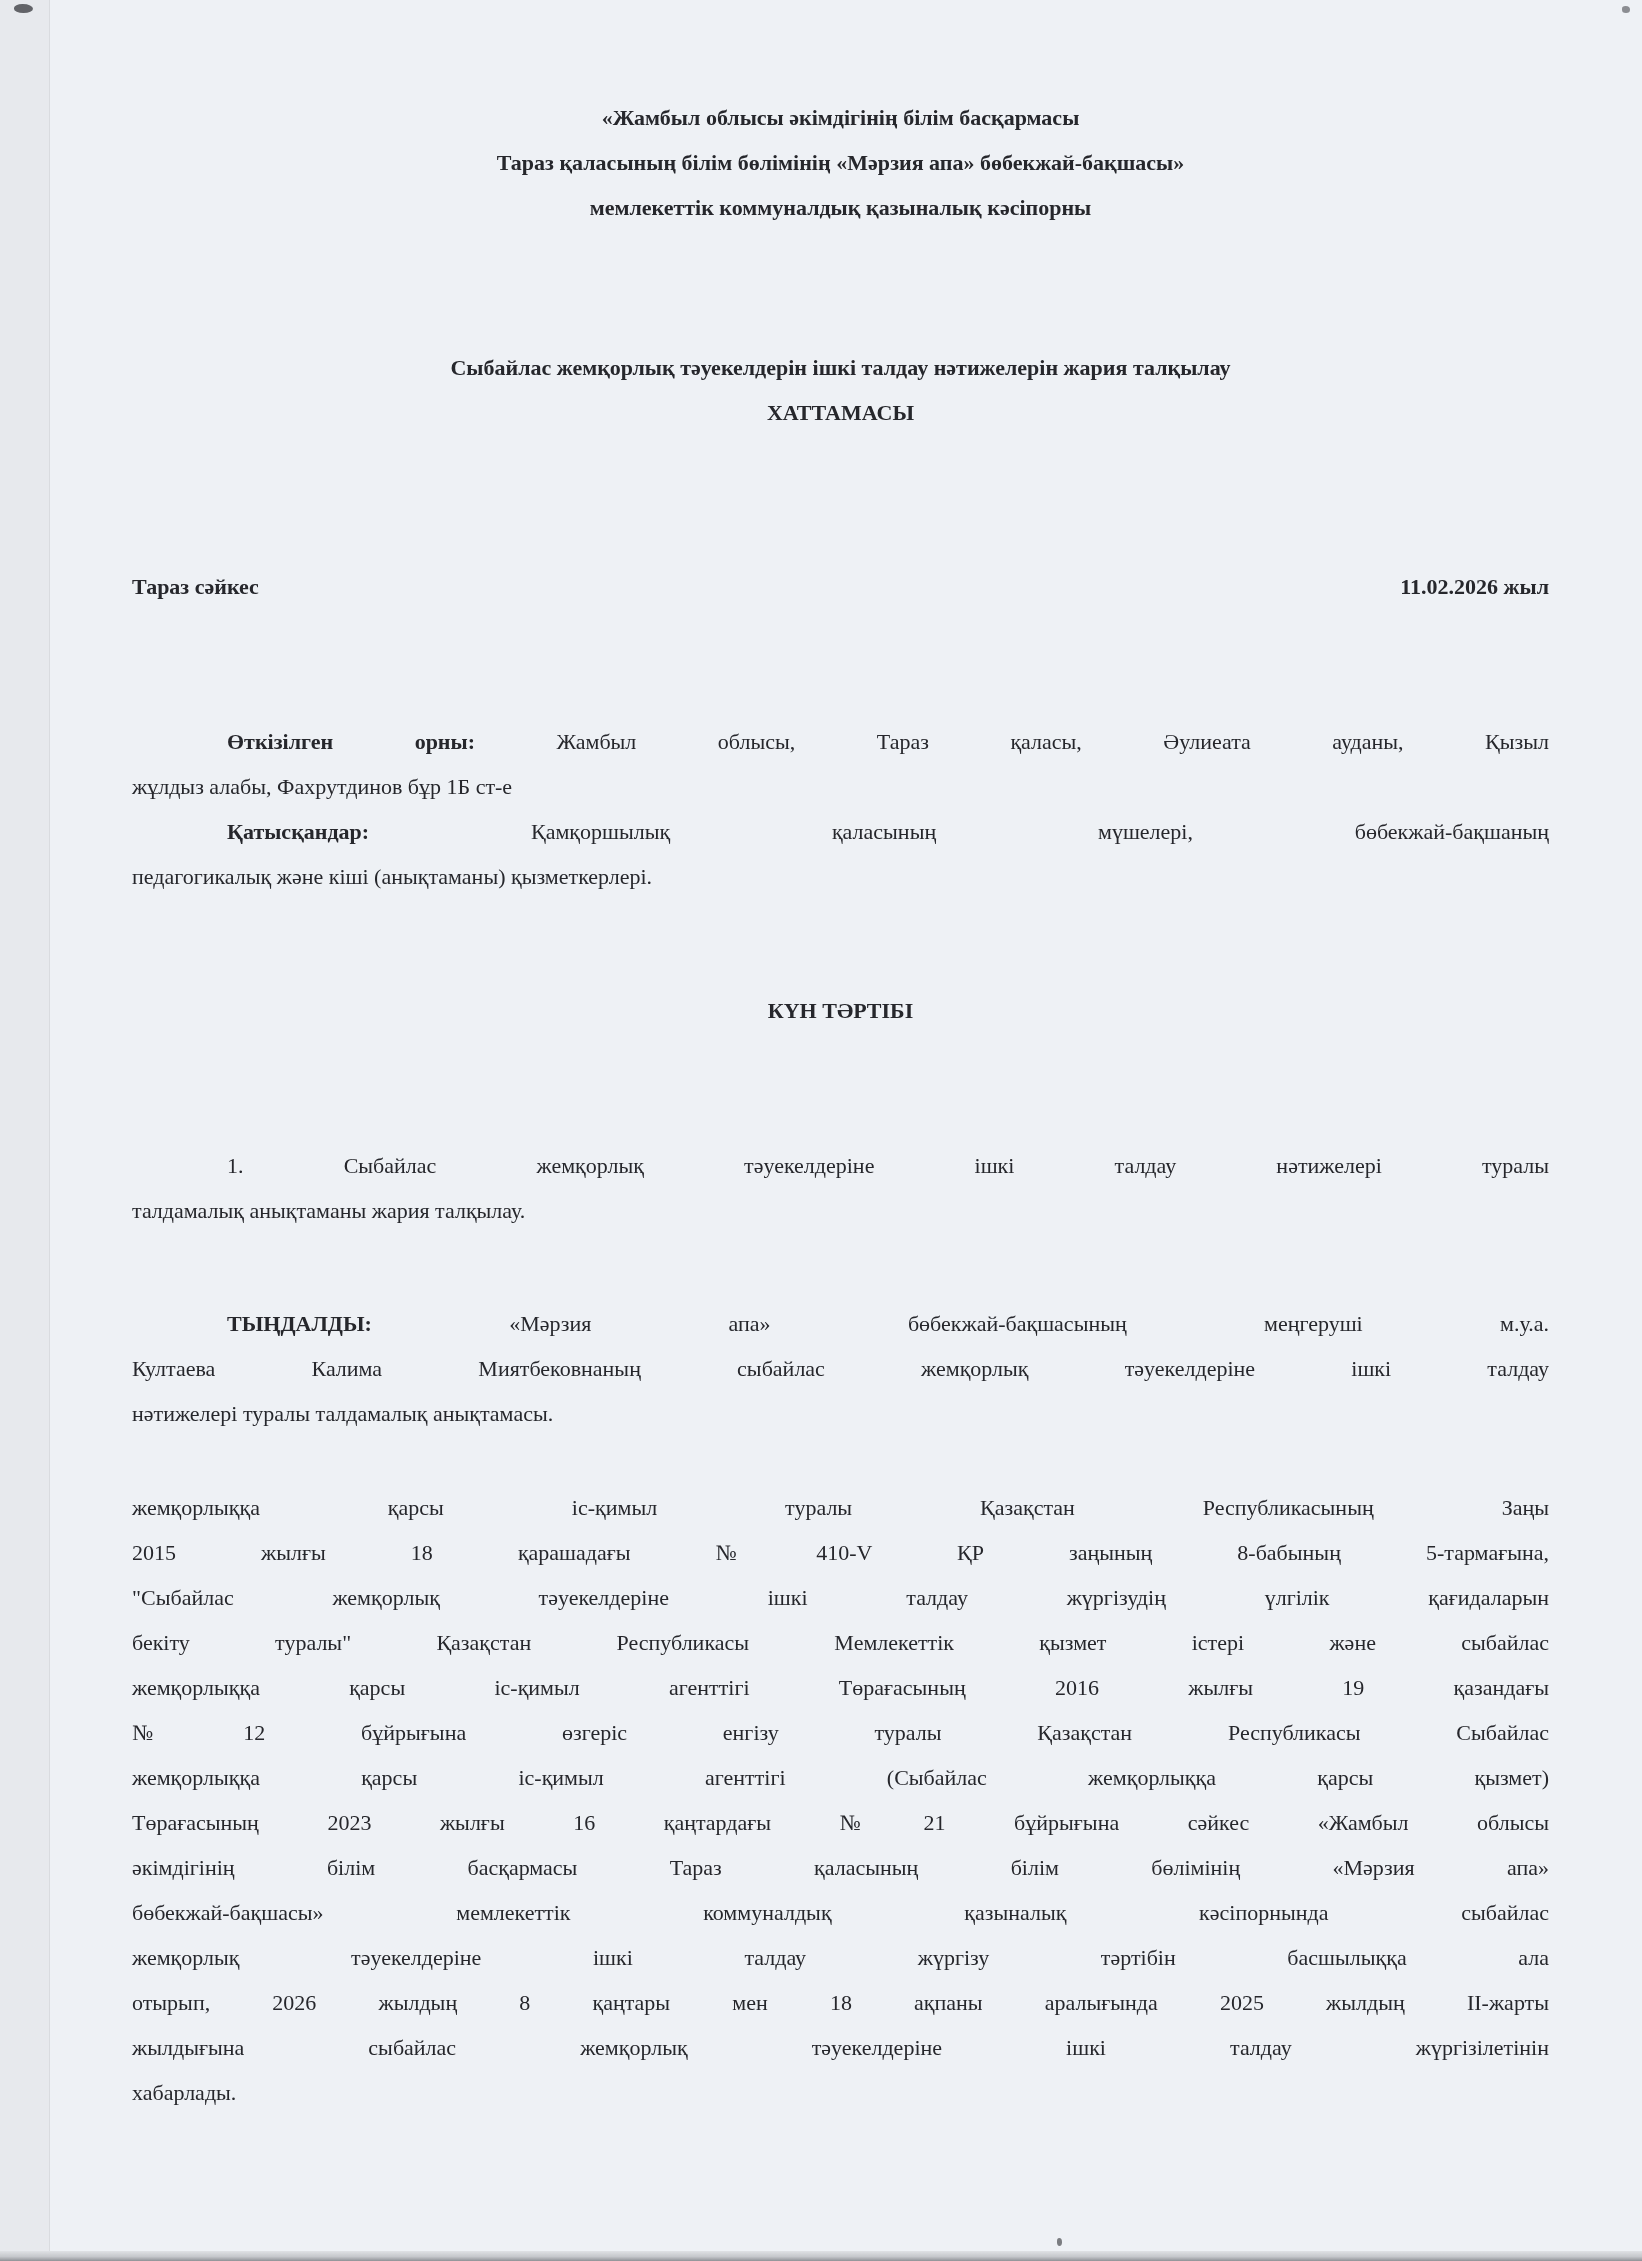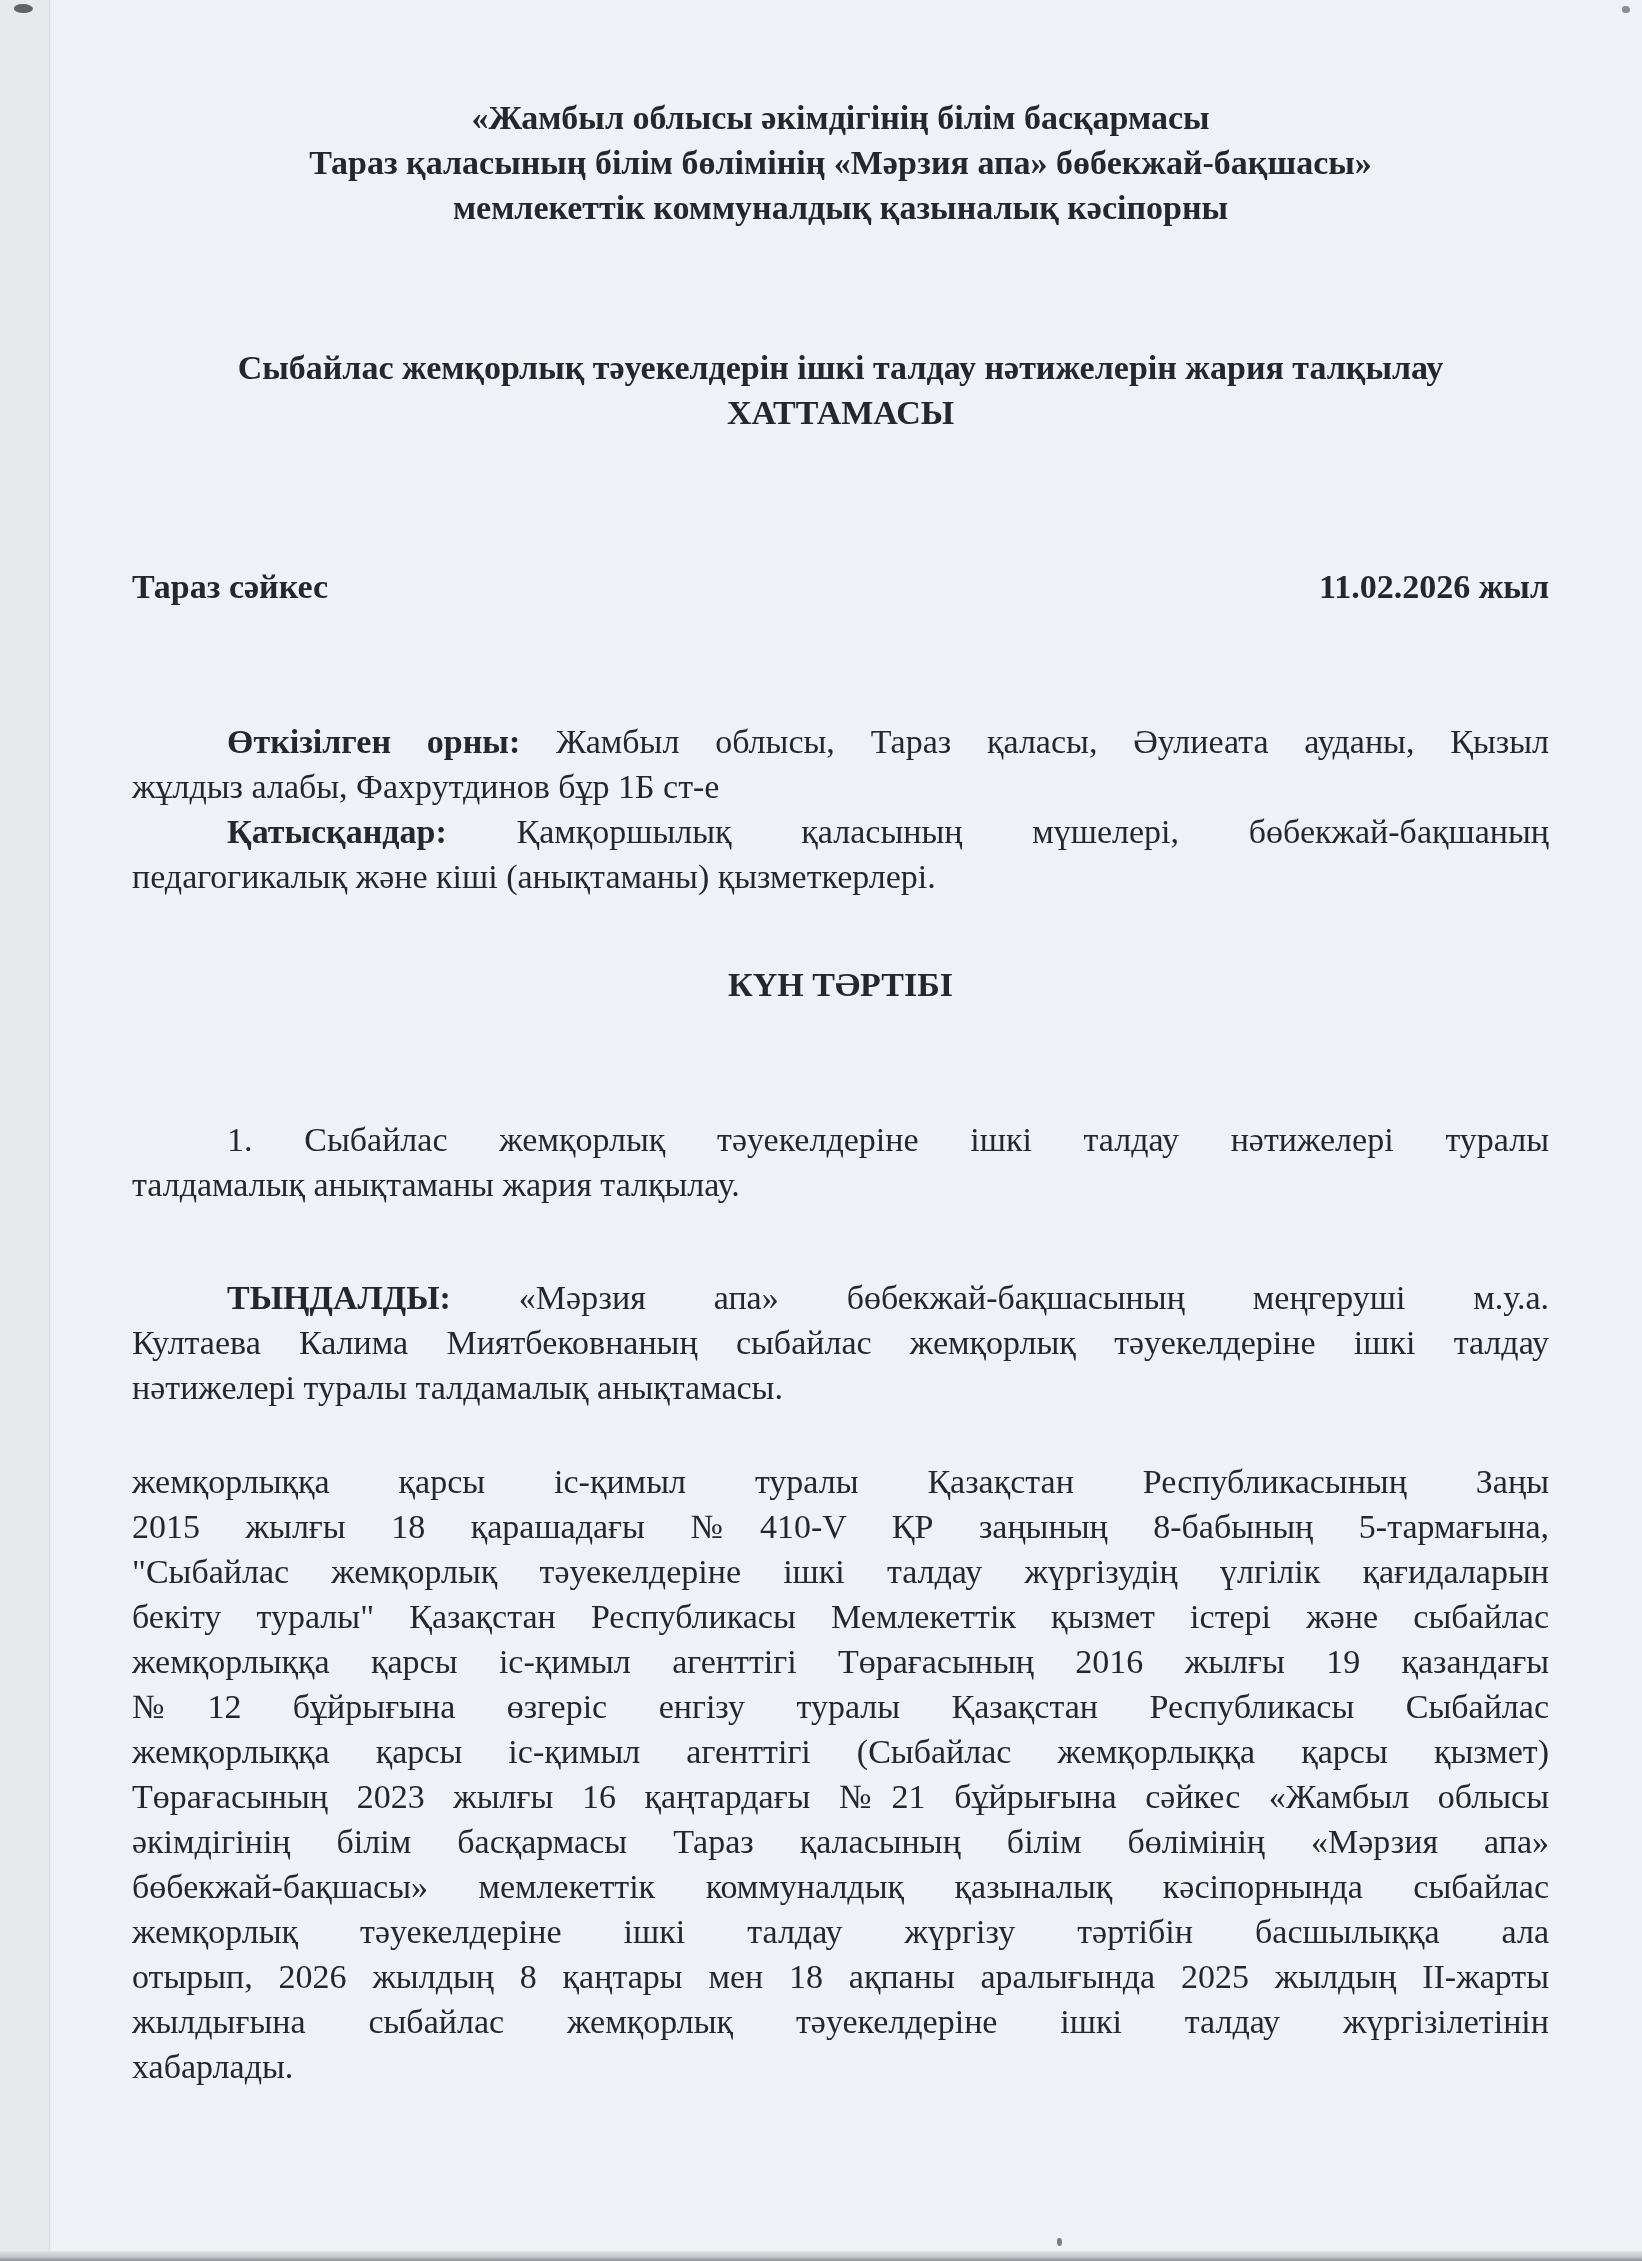--- a/index.html
+++ b/index.html
@@ -20,34 +20,34 @@
     position: absolute; left: 0; bottom: 0; width: 100%; height: 10.3px;
     background: linear-gradient(to bottom, #dfe1e4 0%, #c6c8cc 55%, #8f9196 100%);
   }
   .speck { position: absolute; background: #4a4b50; border-radius: 45% 55% 50% 50%; }
   .speck.tl { left: 14px; top: 3.9px; width: 19.3px; height: 9px; opacity: .85; }
   .speck.tr { left: 1622px; top: 6.4px; width: 7.7px; height: 6.4px; opacity: .6; }
   .speck.b  { left: 1057px; top: 2238px; width: 5.2px; height: 7.7px; opacity: .7; }
 
   .content {
     position: absolute; left: 132px; top: 0; width: 1417px;
-    font-size: 34px; line-height: 45px;
+    font-size: 22px; line-height: 45px;
     text-rendering: optimizeLegibility;
   }
   .line { text-align: justify; text-align-last: justify; text-justify: inter-word; }
   .line.left { text-align-last: left; }
   .line.indent { text-indent: 95px; }
   .center { text-align: center; text-align-last: center; font-weight: bold; }
   b, .bold { font-weight: bold; }
 
   .org-header { margin-top: 95px; }
   .doc-title  { margin-top: 115px; }
   .meta-row   { margin-top: 129px; display: flex; justify-content: space-between; font-weight: bold; }
   .p-location { margin-top: 110px; }
-  .agenda-heading { margin-top: 63px; }
+  .agenda-heading { margin-top: 89px; }
   .p-agenda   { margin-top: 110px; }
   .p-heard    { margin-top: 68px; }
   .p-speech   { margin-top: 49px; }
 </style>
 </head>
 <body>
 
 <div class="scan-strip-left"></div>
 <div class="scan-strip-bottom"></div>
 <div class="speck tl"></div>

